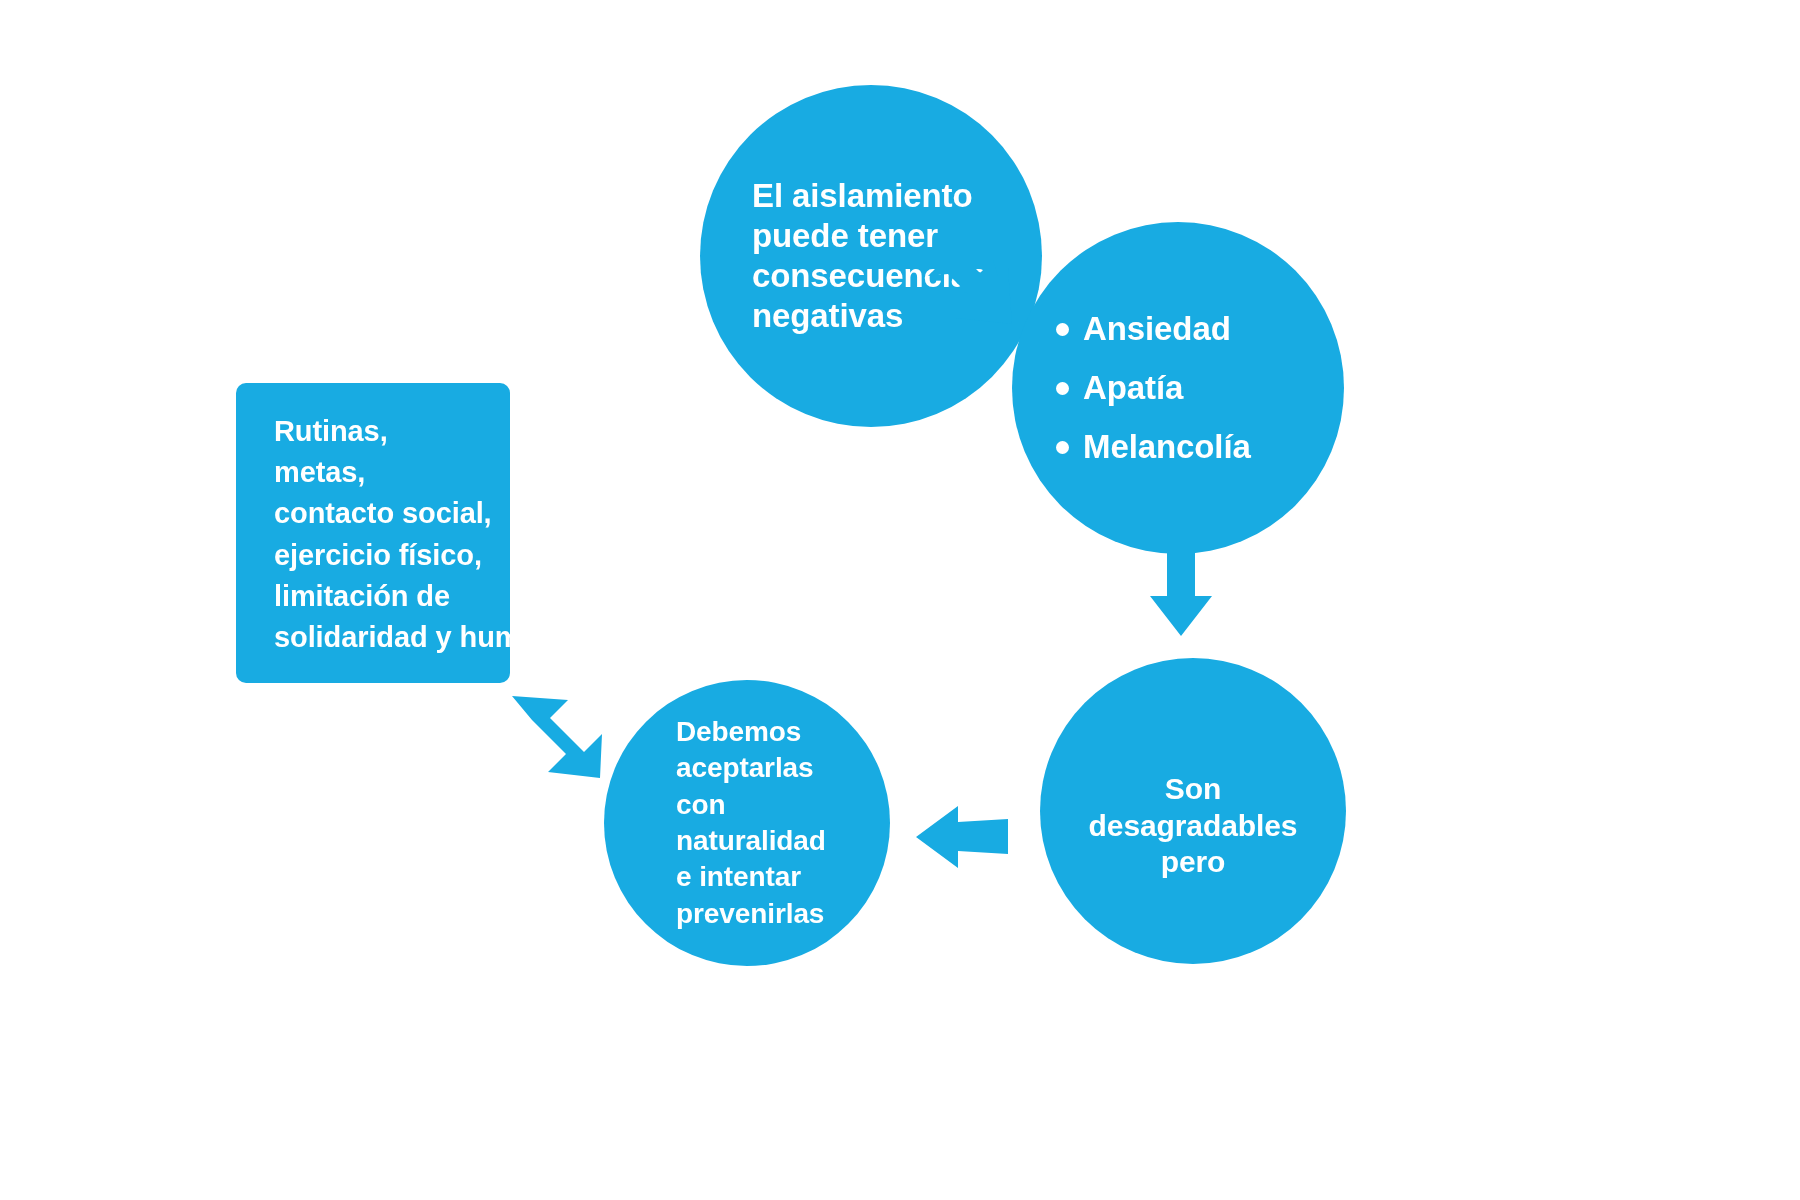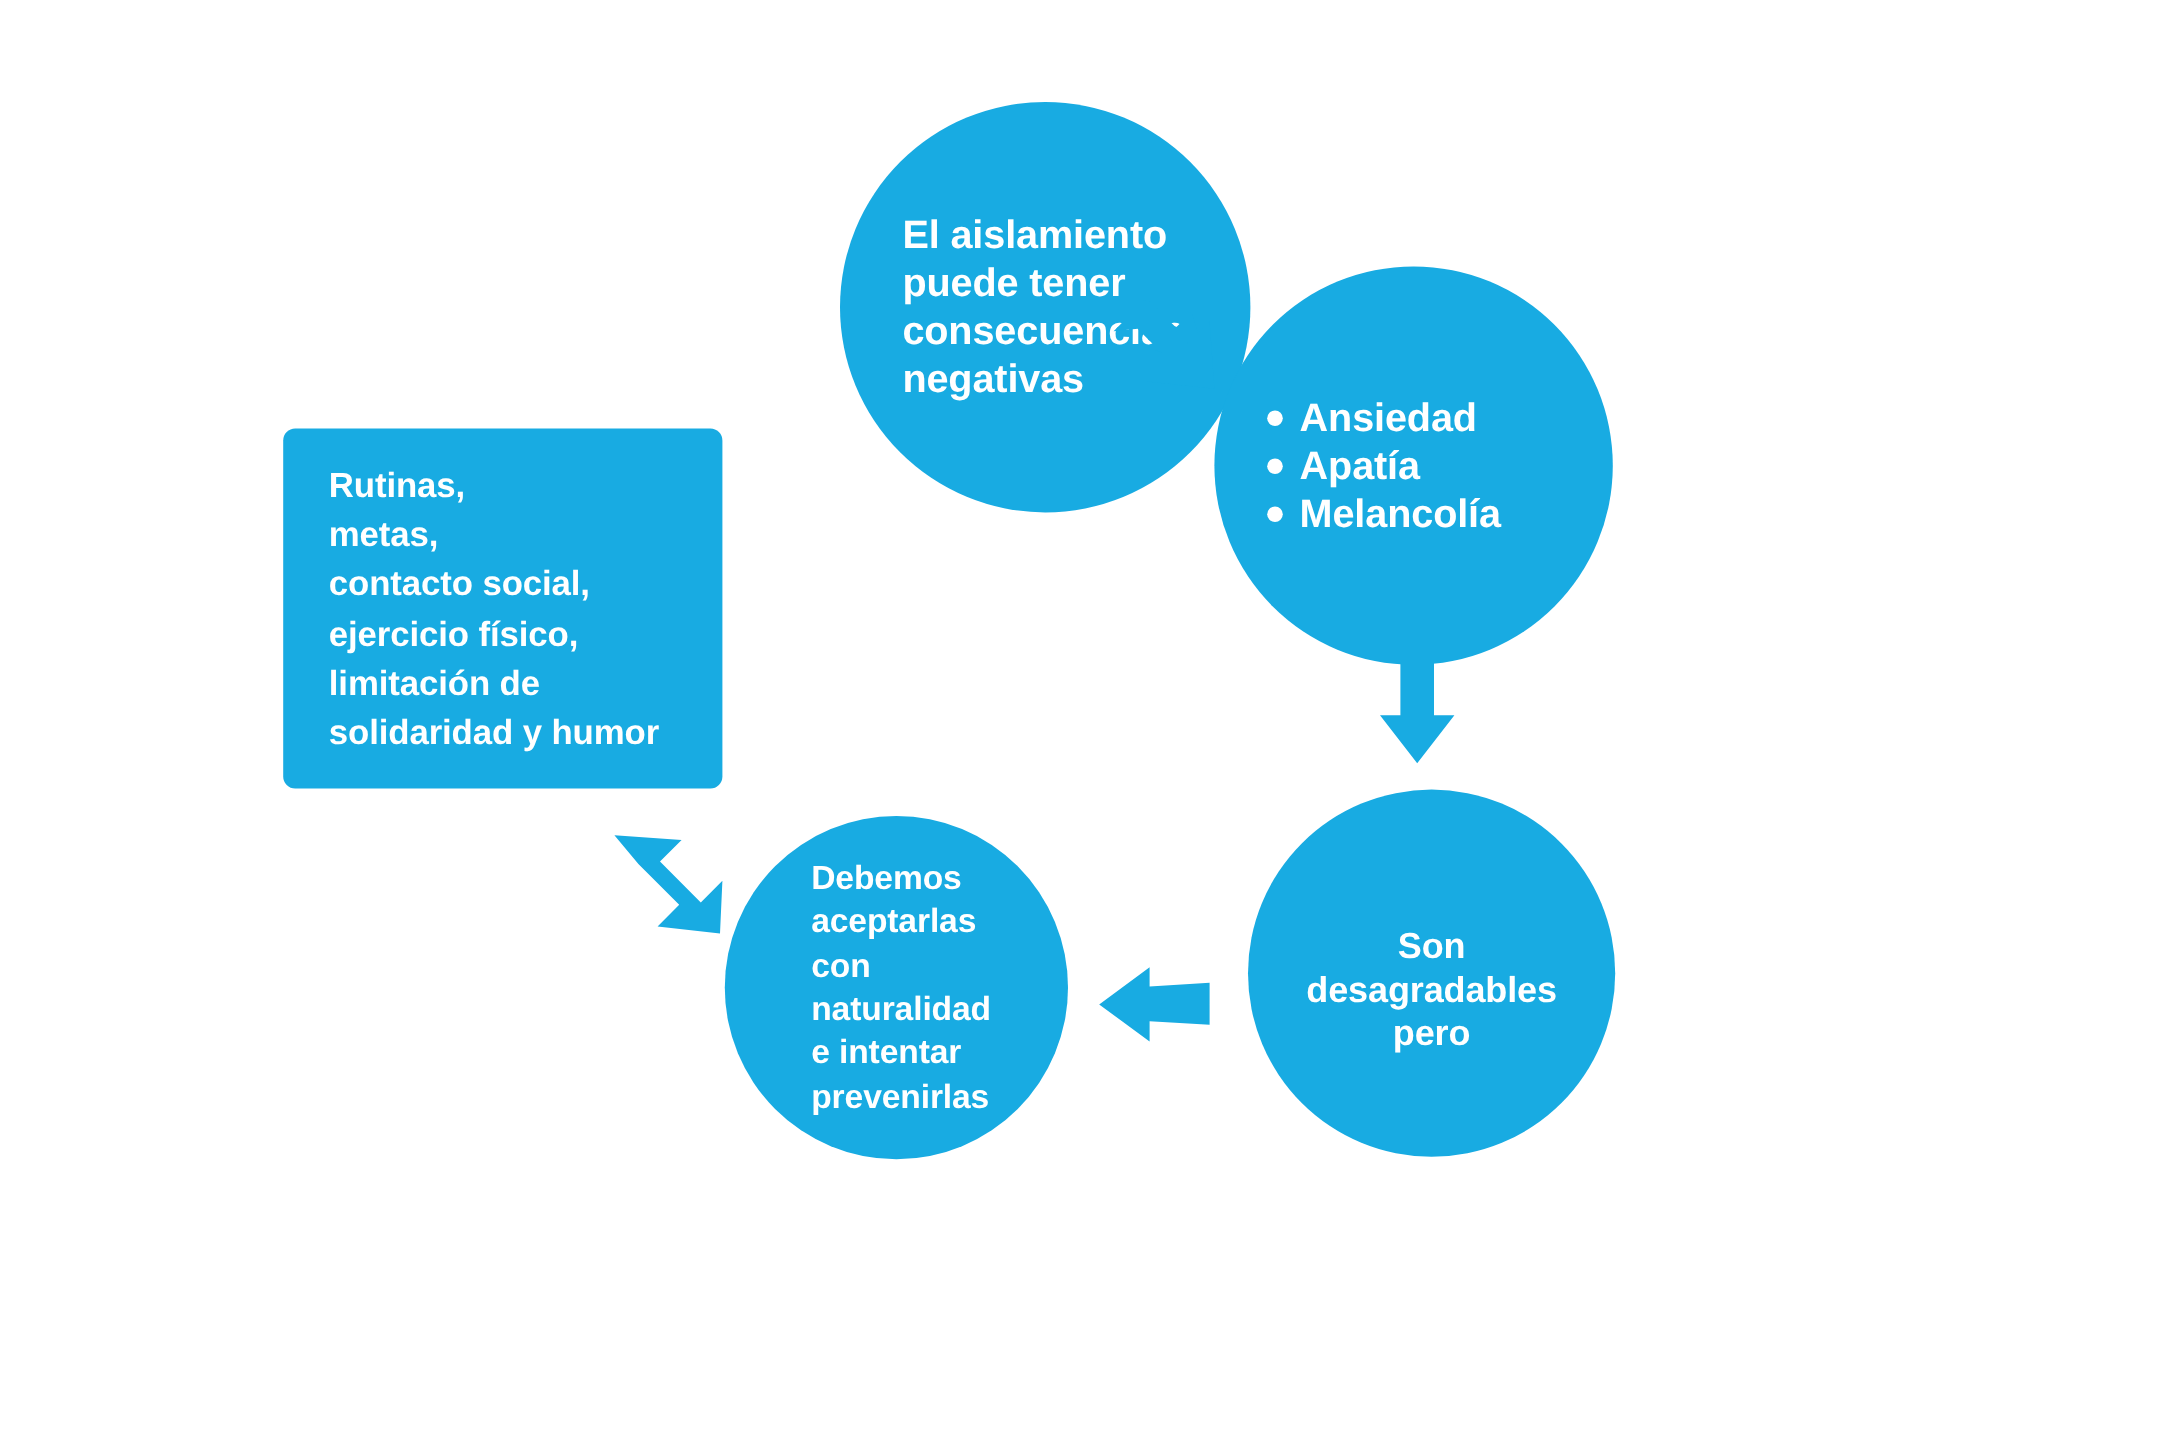--- a/index.html
+++ b/index.html
@@ -72,21 +72,21 @@
     padding-left: 44px;
     padding-right: 6px;
     text-align: left;
     font-size: 33px;
   }
   .bullet-list { list-style: none; margin: 0; padding: 0; }
   .bullet-list li {
     display: flex;
     align-items: baseline;
     gap: 14px;
-    margin: 0 0;
+    margin: 19px 0;
     white-space: nowrap;
   }
   .bullet-dot {
     width: 13px;
     height: 13px;
     border-radius: 50%;
     background: #ffffff;
     flex: 0 0 auto;
     position: relative;
     top: -4px;
@@ -119,22 +119,22 @@
     padding-left: 72px;
     padding-right: 4px;
     text-align: left;
     font-size: 28px;
     line-height: 1.3;
   }
 
   
   #rect-strategies {
     left: 236px;
-    top: 357px;
-    width: 366px;
+    top: 383px;
+    width: 274px;
     height: 300px;
     background: var(--brand);
   }
   #rect-strategies .inner {
     position: absolute;
     left: 38px;
     top: 28px;
     width: 340px;
     font-size: 29px;
     line-height: 1.42;

